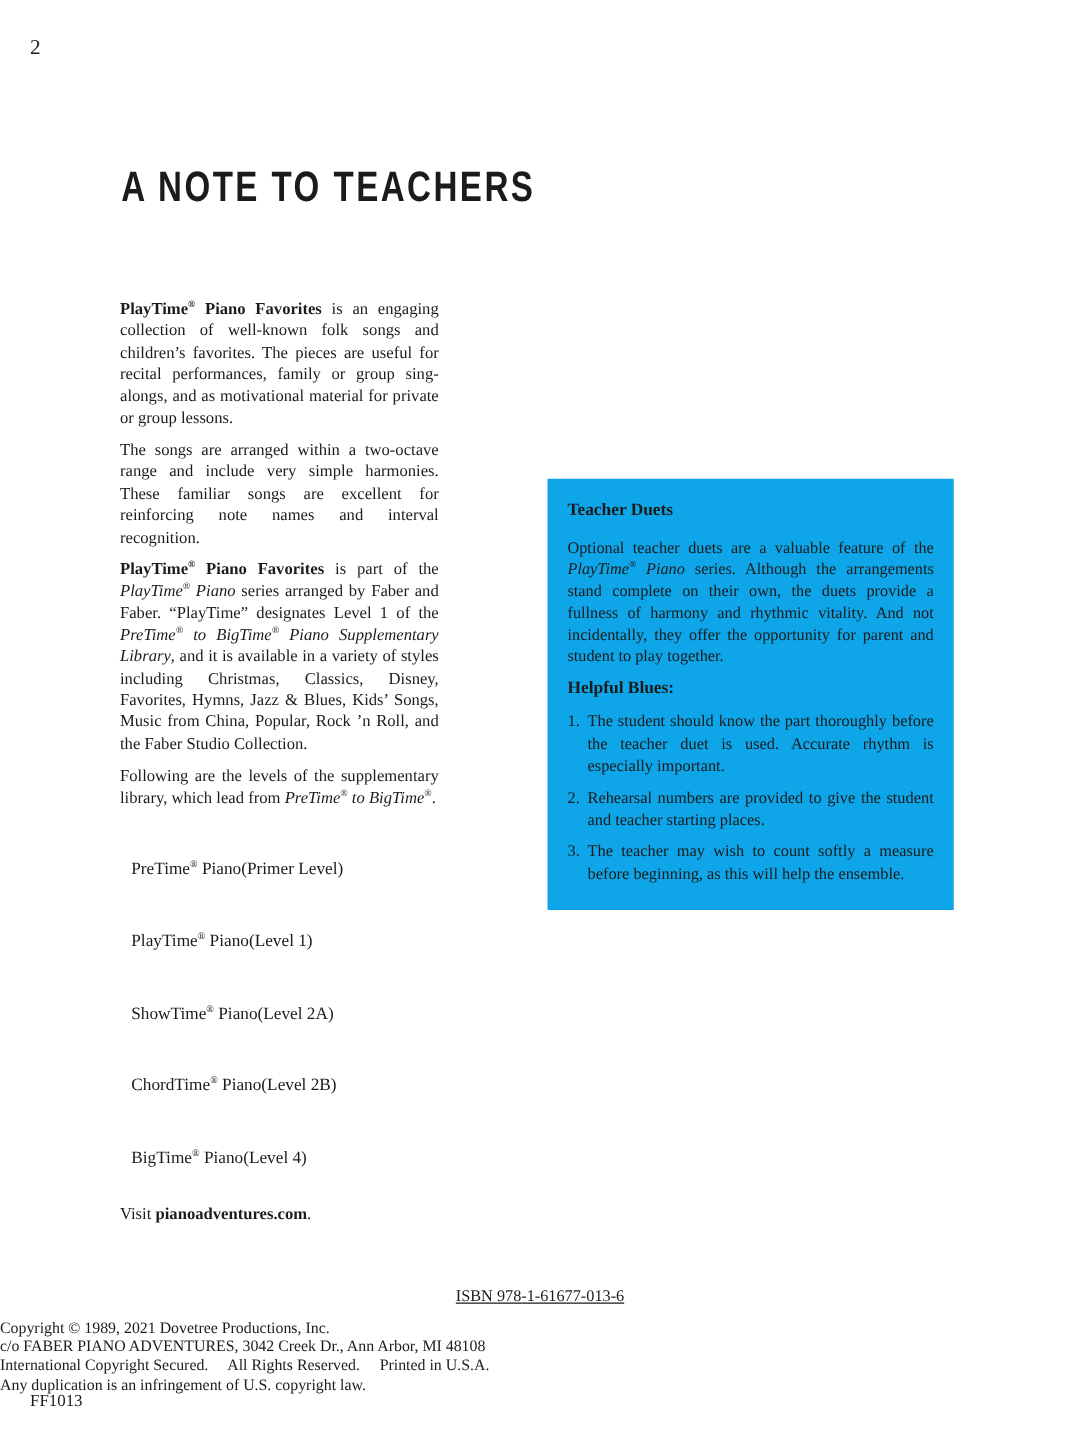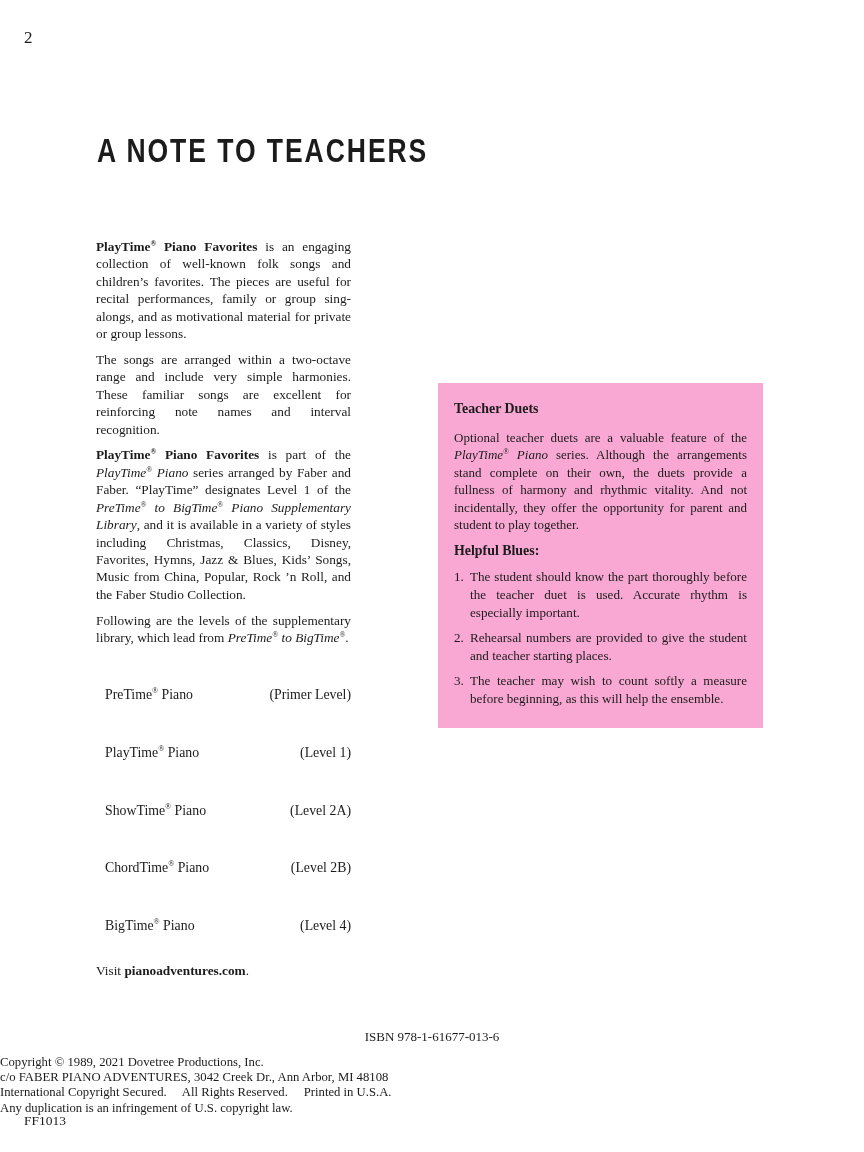--- a/index.html
+++ b/index.html
@@ -44,33 +44,33 @@
     font-size: 13.3px;
     line-height: 17.4px;
   }
   .para[data-name="visit-paragraph"] { margin-top: 28px; }
   .b { font-weight: bold; }
   .i { font-style: italic; }
   .sup { vertical-align: super; font-size: 0.58em; line-height: 0; }
   .levels { margin: 3px 0 9px 9px; }
   .level-row {
     display: flex;
-    justify-content: space-between;
+    justify-content: flex-start;
     font-size: 13.8px;
     line-height: 17.6px;
     margin-top: 40px;
   }
   .duet-box {
     position: absolute;
     left: 438px;
     top: 383px;
     width: 325px;
     min-height: 320px;
     box-sizing: border-box;
-    background: #f9a8d4;
+    background: #0ea5e9;
     padding: 13px 16px 12px 16px;
   }
   .duet-box h2 {
     font-size: 13.9px;
     margin: 5px 0 9px 0;
     font-family: "Liberation Serif", serif;
   }
   .duet-para {
     margin: 12px 0 10px 0;
     text-align: justify;
@@ -85,20 +85,21 @@
   }
   .hint-num { flex: 0 0 16px; }
   .hint-body { flex: 1; text-align: justify; }
   .footer-isbn {
     position: absolute;
     top: 1029px;
     left: 0;
     width: 100%;
     text-align: center;
     font-size: 13px;
+    text-decoration: underline;
   }
   .copyright-block {
     position: absolute;
     top: 1055px;
     left: 0;
     width: 100%;
     text-align: left;
     font-size: 12.7px;
     line-height: 15.2px;
   }

